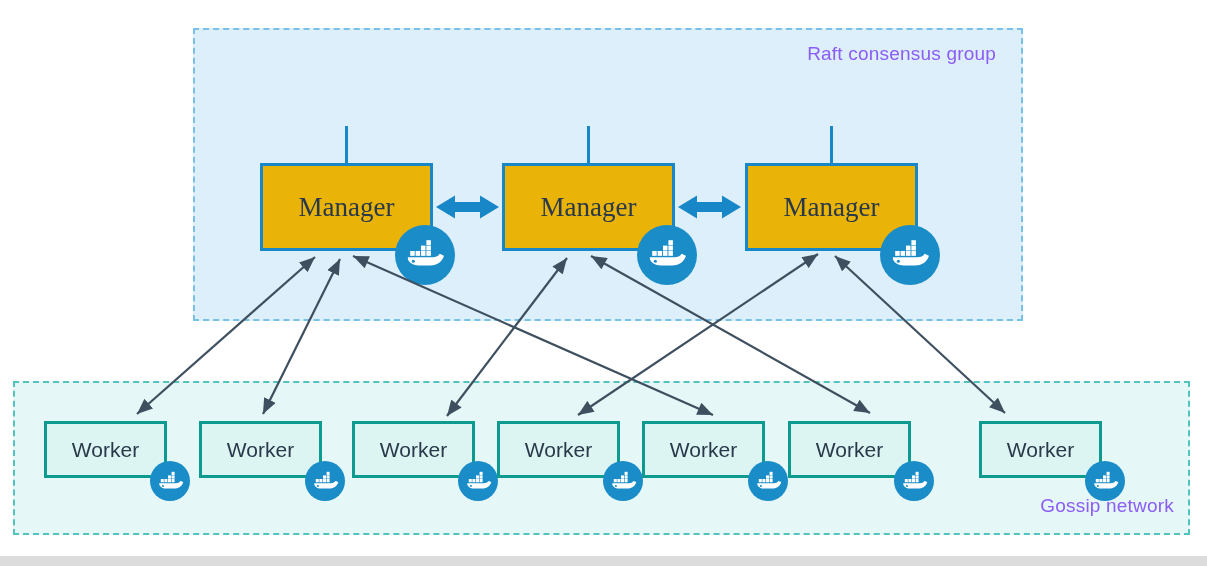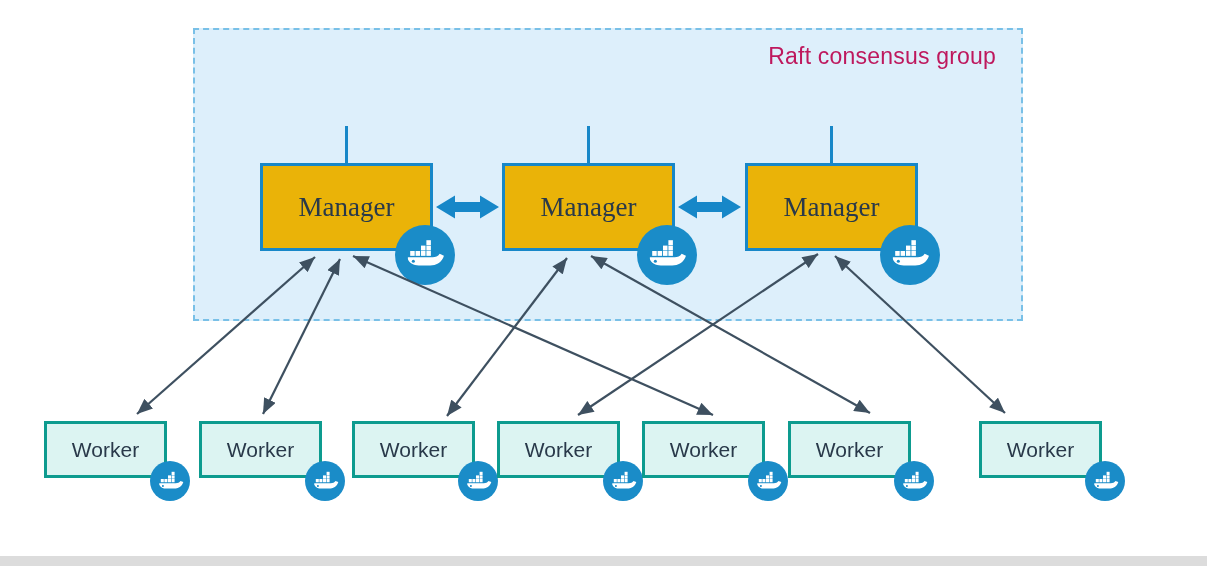--- a/index.html
+++ b/index.html
@@ -10,21 +10,21 @@
   .abs{position:absolute;box-sizing:border-box;}
   
   .group-raft{
     left:193px;top:28px;width:830px;height:293px;
     background:#ddeffb;border:2px dashed #79c0e7;z-index:0;
   }
   .group-gossip{
     left:13px;top:381px;width:1177px;height:154px;
     background:#e5f7f6;border:2px dashed #52c3be;z-index:0;
   }
-  .group-label{position:absolute;font-size:23px;letter-spacing:.2px;color:#be185d;}
+  .group-label{position:absolute;font-size:19px;letter-spacing:.2px;color:#8b5cf6;}
   .raft-label{right:25px;top:13px;}
   .gossip-label{right:14px;bottom:16px;}
   
   .node{border:3px solid;display:flex;align-items:center;justify-content:center;z-index:2;}
   .store{
     left:259px;top:77px;width:658px;height:51px;
     background:#d7ecfa;border-color:#1787c8;font-size:20px;gap:10px;
   }
   .manager{
     top:163px;width:173px;height:88px;
@@ -76,20 +76,23 @@
     </marker>
   </defs>
 </svg>
 
 <div class="canvas">
 
   <div class="abs group-raft">
     <div class="group-label raft-label">Raft consensus group</div>
   </div>
 
+  <div class="abs group-gossip">
+    <div class="group-label gossip-label">Gossip network</div>
+  </div>
 
 
   <div class="abs node manager m1">
     <span>Manager</span>
     <div class="badge badge-m">
       <svg viewBox="0 0 48 40">
           <use href="#whale"></use>
         </svg>
     </div>
   </div>

